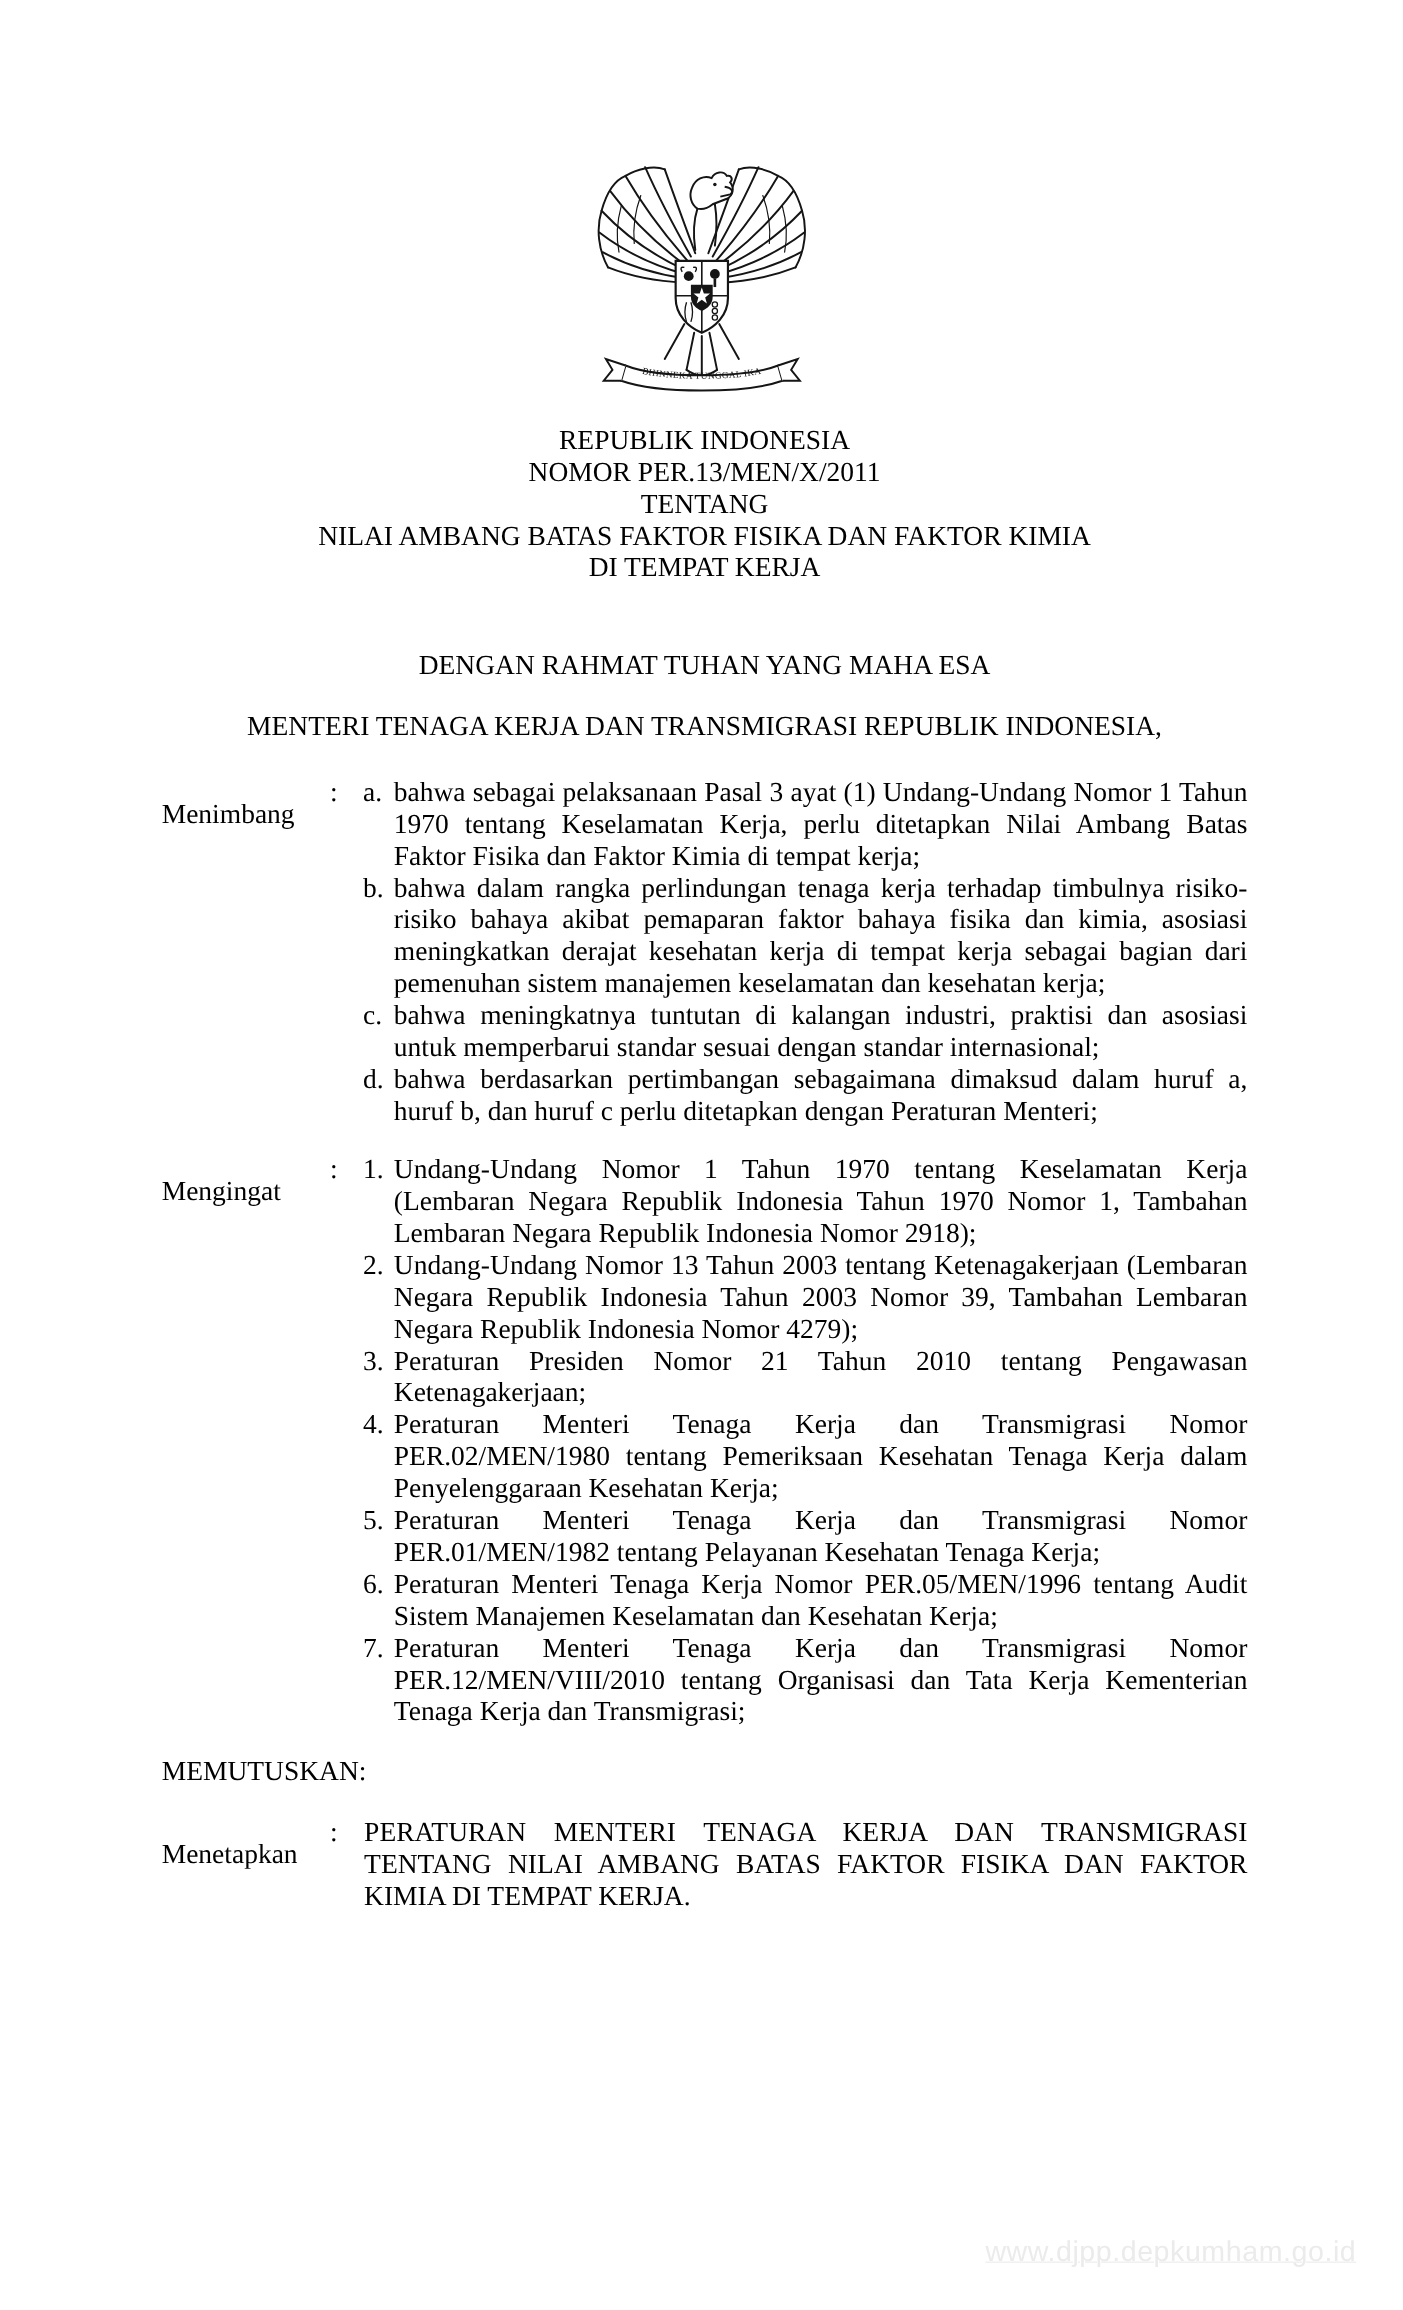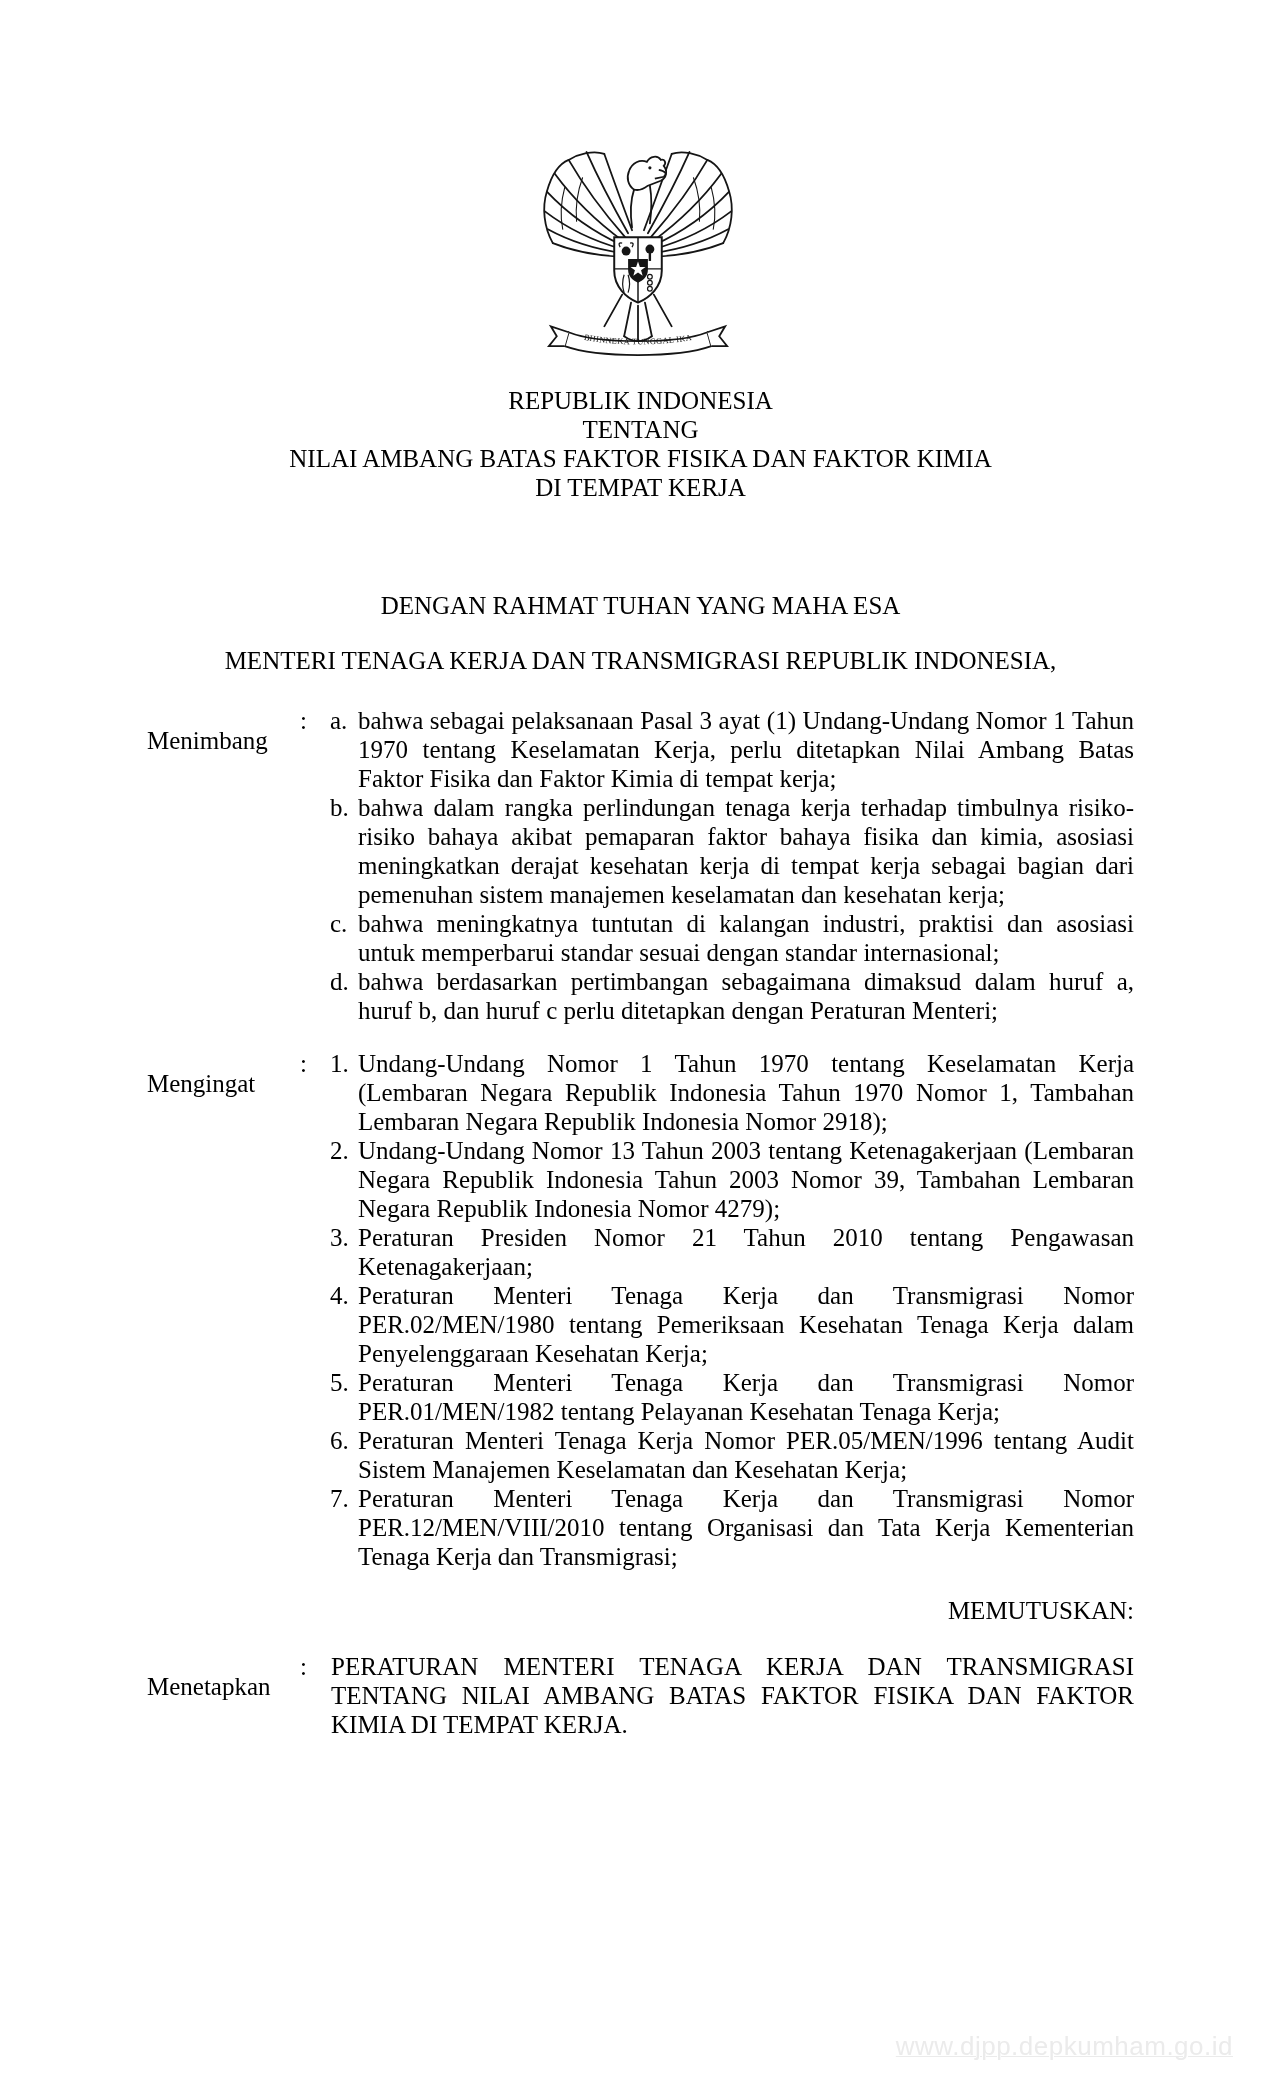--- a/index.html
+++ b/index.html
@@ -19,21 +19,21 @@
   .content { position:absolute; left:147px; width:987px; }
 
   .emblem-wrap { position:absolute; top:150px; left:538px; width:200px; height:210px; }
   .emblem-wrap svg { display:block; width:100%; height:100%; }
 
   .title-block   { top:386px; text-align:center; }
   .invocation    { top:591px; text-align:center; }
   .issuer        { top:646px; text-align:center; }
   .considering   { top:706px; }
   .recalling     { top:1049px; }
-  .decision-head { top:1596px; text-align:right; }
+  .decision-head { top:1596px; text-align:left; }
   .enacting      { top:1652px; }
 
   .clause { display:grid; grid-template-columns:153px 30px 1fr; align-items:start; }
   .clause.enact-grid { grid-template-columns:153px 20px 1fr; }
   .clause .label { text-align:left;margin-top:20px; }
   .clause .colon { text-align:left; }
 
   .item { display:grid; grid-template-columns:28px 1fr; }
   .item .marker { text-align:left; }
   .item .text { text-align:justify; text-justify:inter-word; }
@@ -137,20 +137,21 @@
         <textPath href="#ribbon-curve" startOffset="50%" text-anchor="middle">BHINNEKA TUNGGAL IKA</textPath>
       </text>
     </svg>
   </div>
 
   <div class="content title-block">
 
 
       <div class="title-line">REPUBLIK INDONESIA</div>
 
+      <div class="title-line">NOMOR PER.13/MEN/X/2011</div>
 
       <div class="title-line">TENTANG</div>
 
       <div class="title-line">NILAI AMBANG BATAS FAKTOR FISIKA DAN FAKTOR KIMIA</div>
 
       <div class="title-line">DI TEMPAT KERJA</div>
     </div>
 
   <div class="content invocation">DENGAN RAHMAT TUHAN YANG MAHA ESA</div>
 

